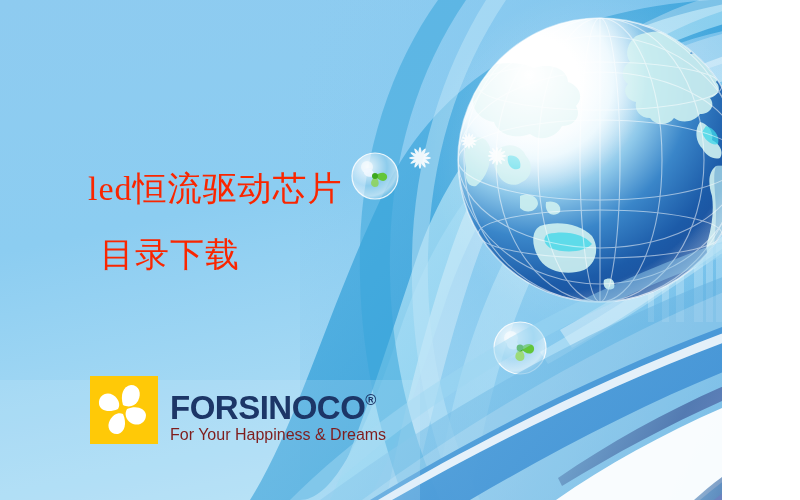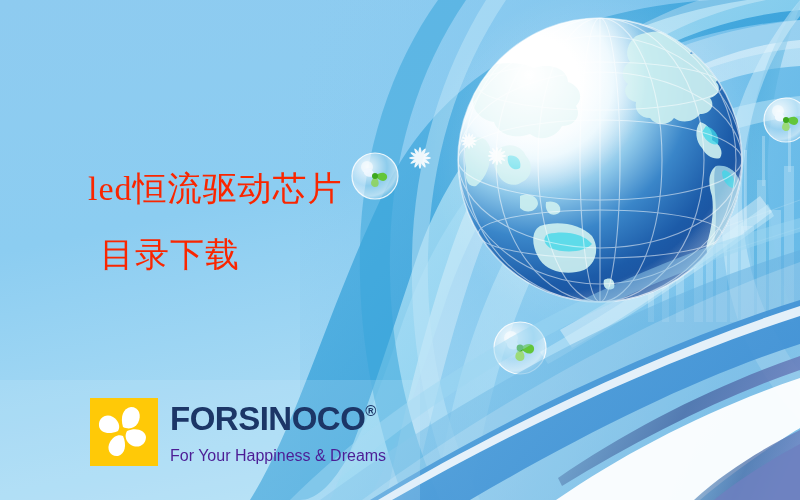--- a/index.html
+++ b/index.html
@@ -1,18 +1,18 @@
 <!DOCTYPE html>
 <html><head>
 <meta charset="utf-8">
 <title>FORSINOCO LED Banner</title>
 <style>
   html,body{margin:0;padding:0;background:#fff;}
   #stage{
-    position:relative;width:800px;height:500px;overflow:hidden;
+    position:relative;width:722px;height:500px;overflow:hidden;
     font-family:"Liberation Sans",sans-serif;
     background:#8ecbef;
   }
   #bgsvg{position:absolute;left:0;top:0;width:800px;height:500px;}
 
   
   .headline{
     position:absolute;left:0;top:0;width:420px;
     z-index:40;pointer-events:none;
   }
@@ -22,33 +22,33 @@
     font-size:34px;
     font-weight:400;
     letter-spacing:1px;
     white-space:nowrap;
     line-height:1;
   }
   .hl1{position:absolute;left:88px;top:172px;}
   .hl2{position:absolute;left:100px;top:238px;text-align:right;}
 
   
-  .logo{position:absolute;left:68px;top:398px;z-index:45;display:flex;align-items:center;padding-left:22px;}
+  .logo{position:absolute;left:68px;top:376px;z-index:45;display:flex;align-items:flex-end;padding-left:22px;}
   .logo-mark{width:68px;height:68px;background:#ffc907;position:relative;flex:0 0 auto;}
   .logo-text{margin-left:12px;padding-top:3px;}
   .logo-name{
     font-family:"Liberation Sans",sans-serif;
     font-weight:bold;font-size:33px;color:#1c3667;
     letter-spacing:-0.5px;line-height:1;white-space:nowrap;
     display:flex;align-items:flex-start;
   }
   .logo-reg{font-size:15px;line-height:1;margin-top:1px;}
   .logo-tag{
     font-family:"Liberation Sans",sans-serif;
-    font-size:16px;color:#4c1d95;margin-top:12px;white-space:nowrap;
+    font-size:16px;color:#7f1d1d;margin-top:2px;white-space:nowrap;
     letter-spacing:0px;
   }
 </style>
 </head>
 <body>
 
 <div id="stage">
 
   <svg id="bgsvg" viewBox="0 0 800 500" preserveAspectRatio="none">
     <defs>

